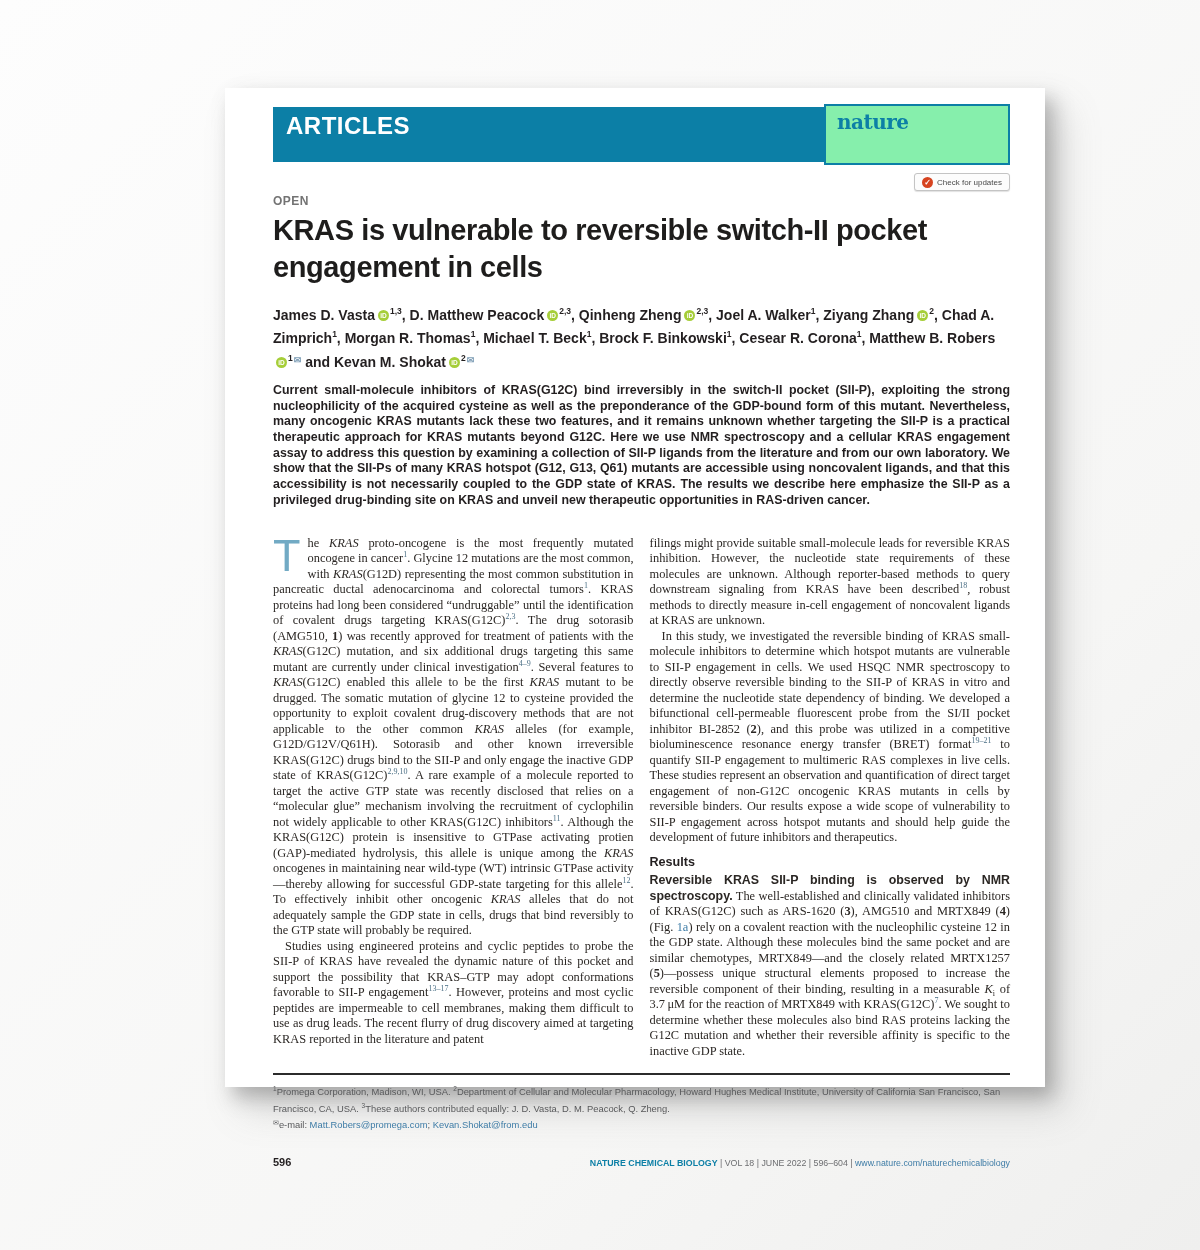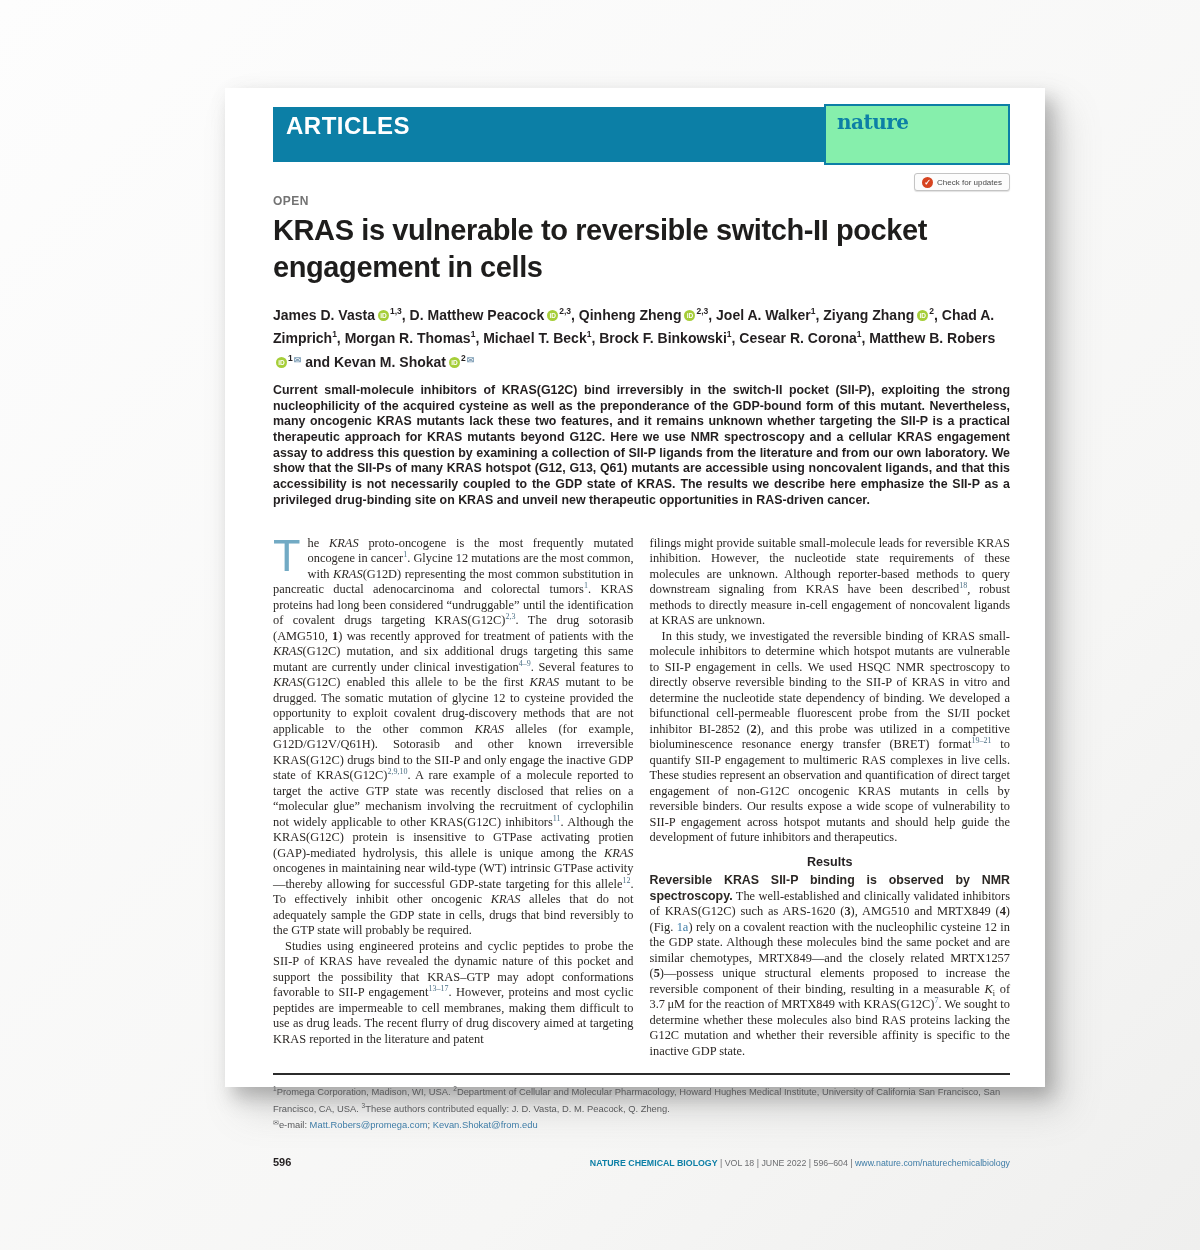--- a/index.html
+++ b/index.html
@@ -40,21 +40,21 @@
   
   .columns { display:flex; gap:16px; margin-top:27px; }
   .col { flex:1; font-family:"Liberation Serif", serif; font-size:12.4px; line-height:15.5px;
          color:#2b2724; text-align:justify; }
   .body-p sup { font-size:8px; line-height:0; color:#4b6f85; }
   .body-p sub { font-size:8px; line-height:0; }
   .body-p.indent { text-indent:12px; }
   .dropcap { float:left; font-family:"Liberation Sans", sans-serif; font-size:45px; line-height:35px;
              color:#72aac4; padding:2px 7px 0 0; font-weight:normal; }
   .results { font-family:"Liberation Sans", sans-serif; font-size:12.6px; font-weight:bold; color:#231f20;
-             margin:9px 0 3px 0; text-align:center; }
+             margin:9px 0 3px 0; text-align:left; }
   .runin { font-family:"Liberation Sans", sans-serif; font-weight:bold; }
   .fig-link { color:#3e7ca6; }
 
   
   .foot-rule { margin-top:14px; border-top:2px solid #2b2b2b; }
   .affils { margin-top:7px; font-size:9.4px; line-height:13.8px; color:#58595b; }
   .affils sup { font-size:6.5px; }
   .emails { font-size:9.4px; line-height:13.8px; color:#58595b; }
   .env-sup { font-size:7px; vertical-align:3px; color:#58595b; }
   .mail { color:#3e7ca6; text-decoration:none;margin-top:41px; }

